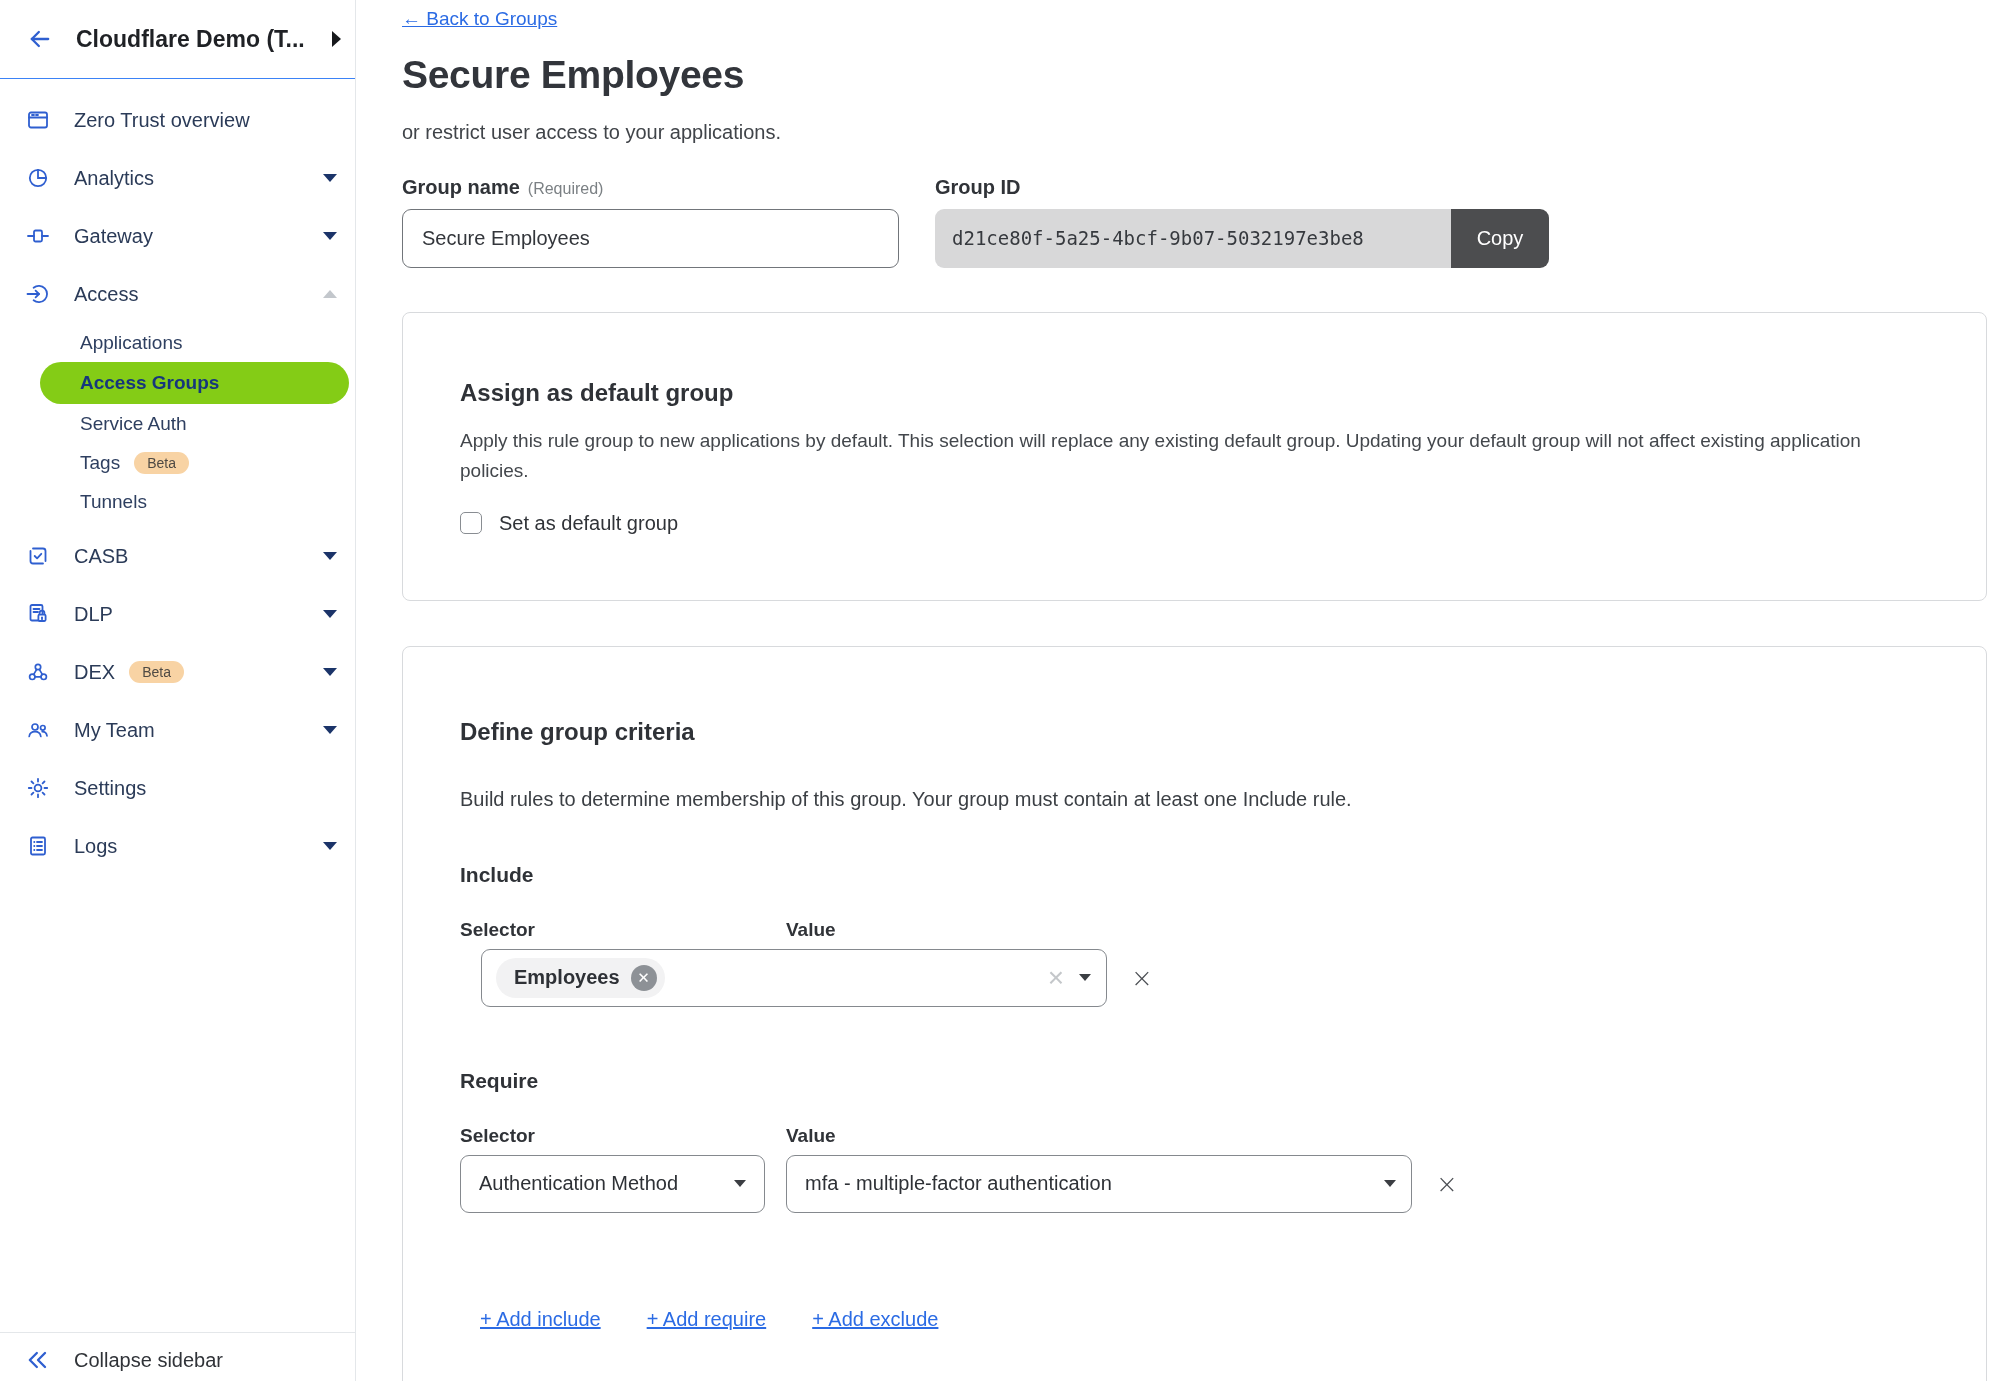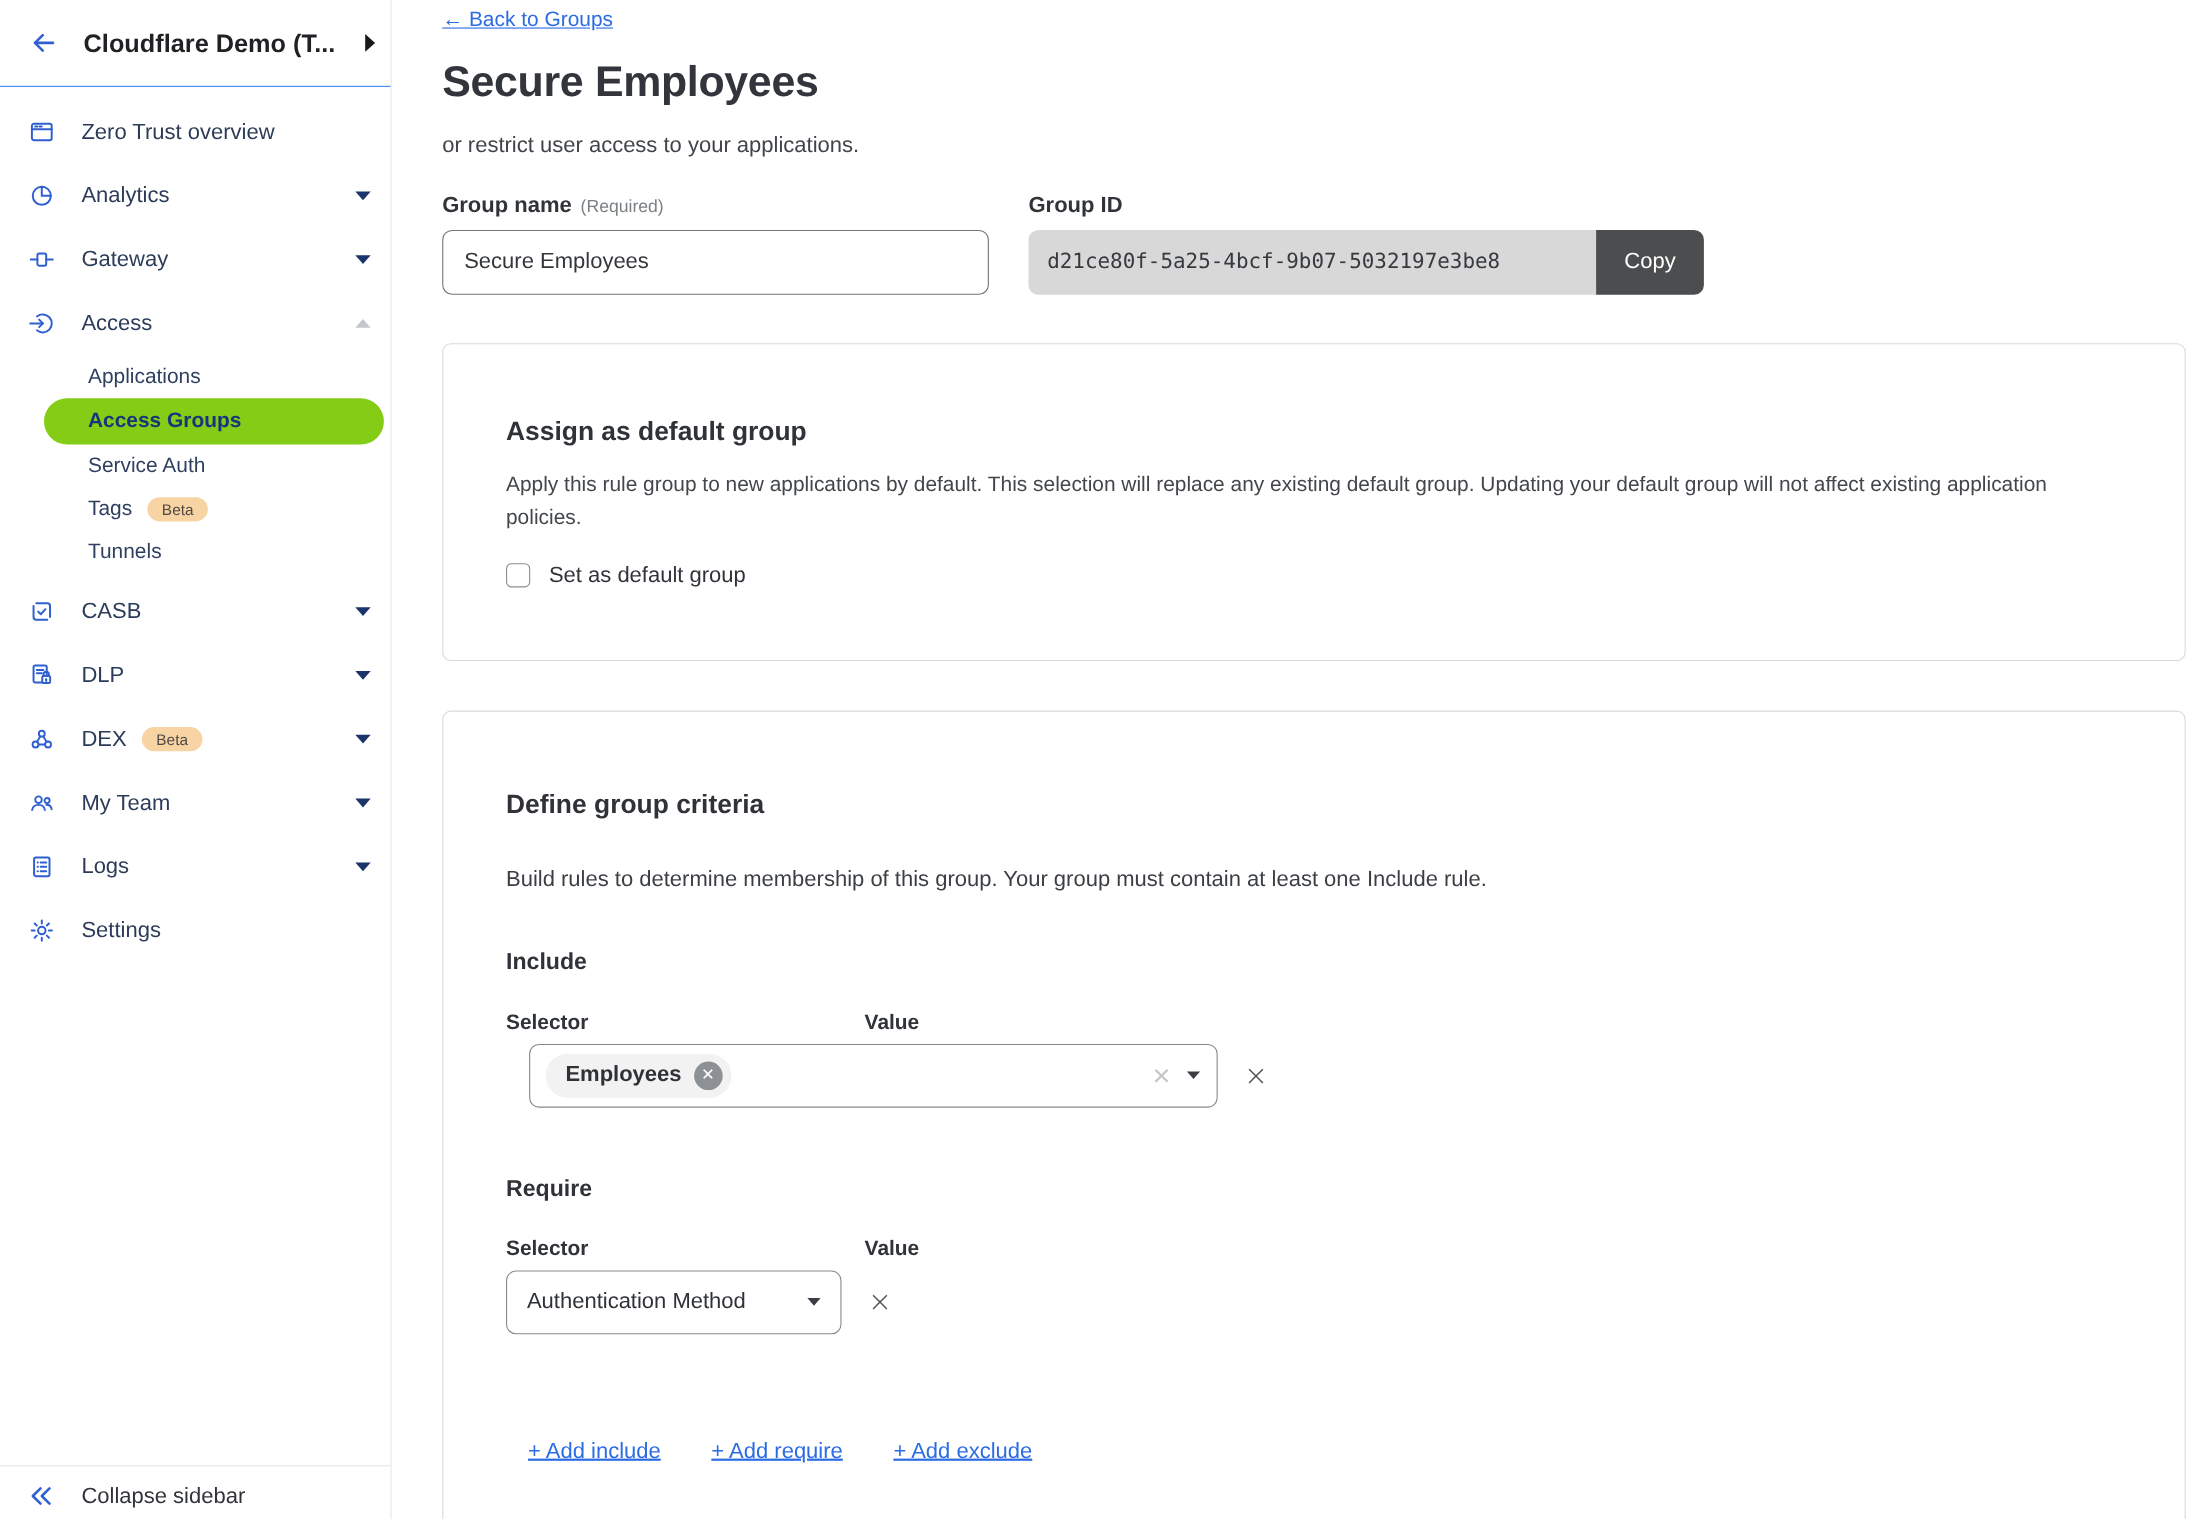--- a/index.html
+++ b/index.html
@@ -231,36 +231,36 @@
             <path d="M16.2 13.6c2.6 0 4.4 1.6 4.8 4.2"></path>
           </svg>
       </span>
       <span class="nav-label">My Team</span>
       <span class="caret-down"></span>
     </div>
 
     <div class="nav-item">
       <span class="nav-icon">
         <svg viewBox="0 0 24 24" fill="none" stroke="currentColor" stroke-width="1.8" stroke-linecap="round">
+            <circle cx="12" cy="12" r="3.4"></circle>
+            <path d="M12 2.8v2.7M12 18.5v2.7M2.8 12h2.7M18.5 12h2.7M5.5 5.5l1.9 1.9M16.6 16.6l1.9 1.9M18.5 5.5l-1.9 1.9M7.4 16.6l-1.9 1.9"></path>
+          </svg>
+      </span>
+      <span class="nav-label">Settings</span>
+    </div>
+
+    <div class="nav-item">
+      <span class="nav-icon">
+        <svg viewBox="0 0 24 24" fill="none" stroke="currentColor" stroke-width="1.8" stroke-linecap="round">
             <rect x="5" y="3.5" width="14" height="17" rx="1.5"></rect>
             <path d="M8.2 8h.2M11 8h5M8.2 12h.2M11 12h5M8.2 16h.2M11 16h5"></path>
           </svg>
       </span>
       <span class="nav-label">Logs</span>
       <span class="caret-down"></span>
-    </div>
-
-    <div class="nav-item">
-      <span class="nav-icon">
-        <svg viewBox="0 0 24 24" fill="none" stroke="currentColor" stroke-width="1.8" stroke-linecap="round">
-            <circle cx="12" cy="12" r="3.4"></circle>
-            <path d="M12 2.8v2.7M12 18.5v2.7M2.8 12h2.7M18.5 12h2.7M5.5 5.5l1.9 1.9M16.6 16.6l1.9 1.9M18.5 5.5l-1.9 1.9M7.4 16.6l-1.9 1.9"></path>
-          </svg>
-      </span>
-      <span class="nav-label">Settings</span>
     </div>
   </nav>
 
   <div class="sb-footer">
     <span class="collapse-icon">
       <svg viewBox="0 0 24 24" fill="none" stroke="currentColor" stroke-width="2" stroke-linecap="round" stroke-linejoin="round">
           <path d="M11 6l-6 6 6 6"></path>
           <path d="M18 6l-6 6 6 6"></path>
         </svg>
     </span>
@@ -330,20 +330,24 @@
     <div class="section-h require">Require</div>
     <div class="sel-labels">
       <span class="l1">Selector</span>
       <span class="l2">Value</span>
     </div>
     <div class="rule-row">
       <div class="dd dd-selector">
         <span class="dd-text">Authentication Method</span>
         <span class="dd-caret"></span>
       </div>
+      <div class="dd dd-value" style="padding-left:18px">
+        <span class="dd-text">mfa - multiple-factor authentication</span>
+        <span class="dd-caret"></span>
+      </div>
       <button class="row-remove">×</button>
     </div>
 
     <div class="add-links">
       <a class="add-link">+ Add include</a>
       <a class="add-link">+ Add require</a>
       <a class="add-link">+ Add exclude</a>
     </div>
   </section>
 </main>

